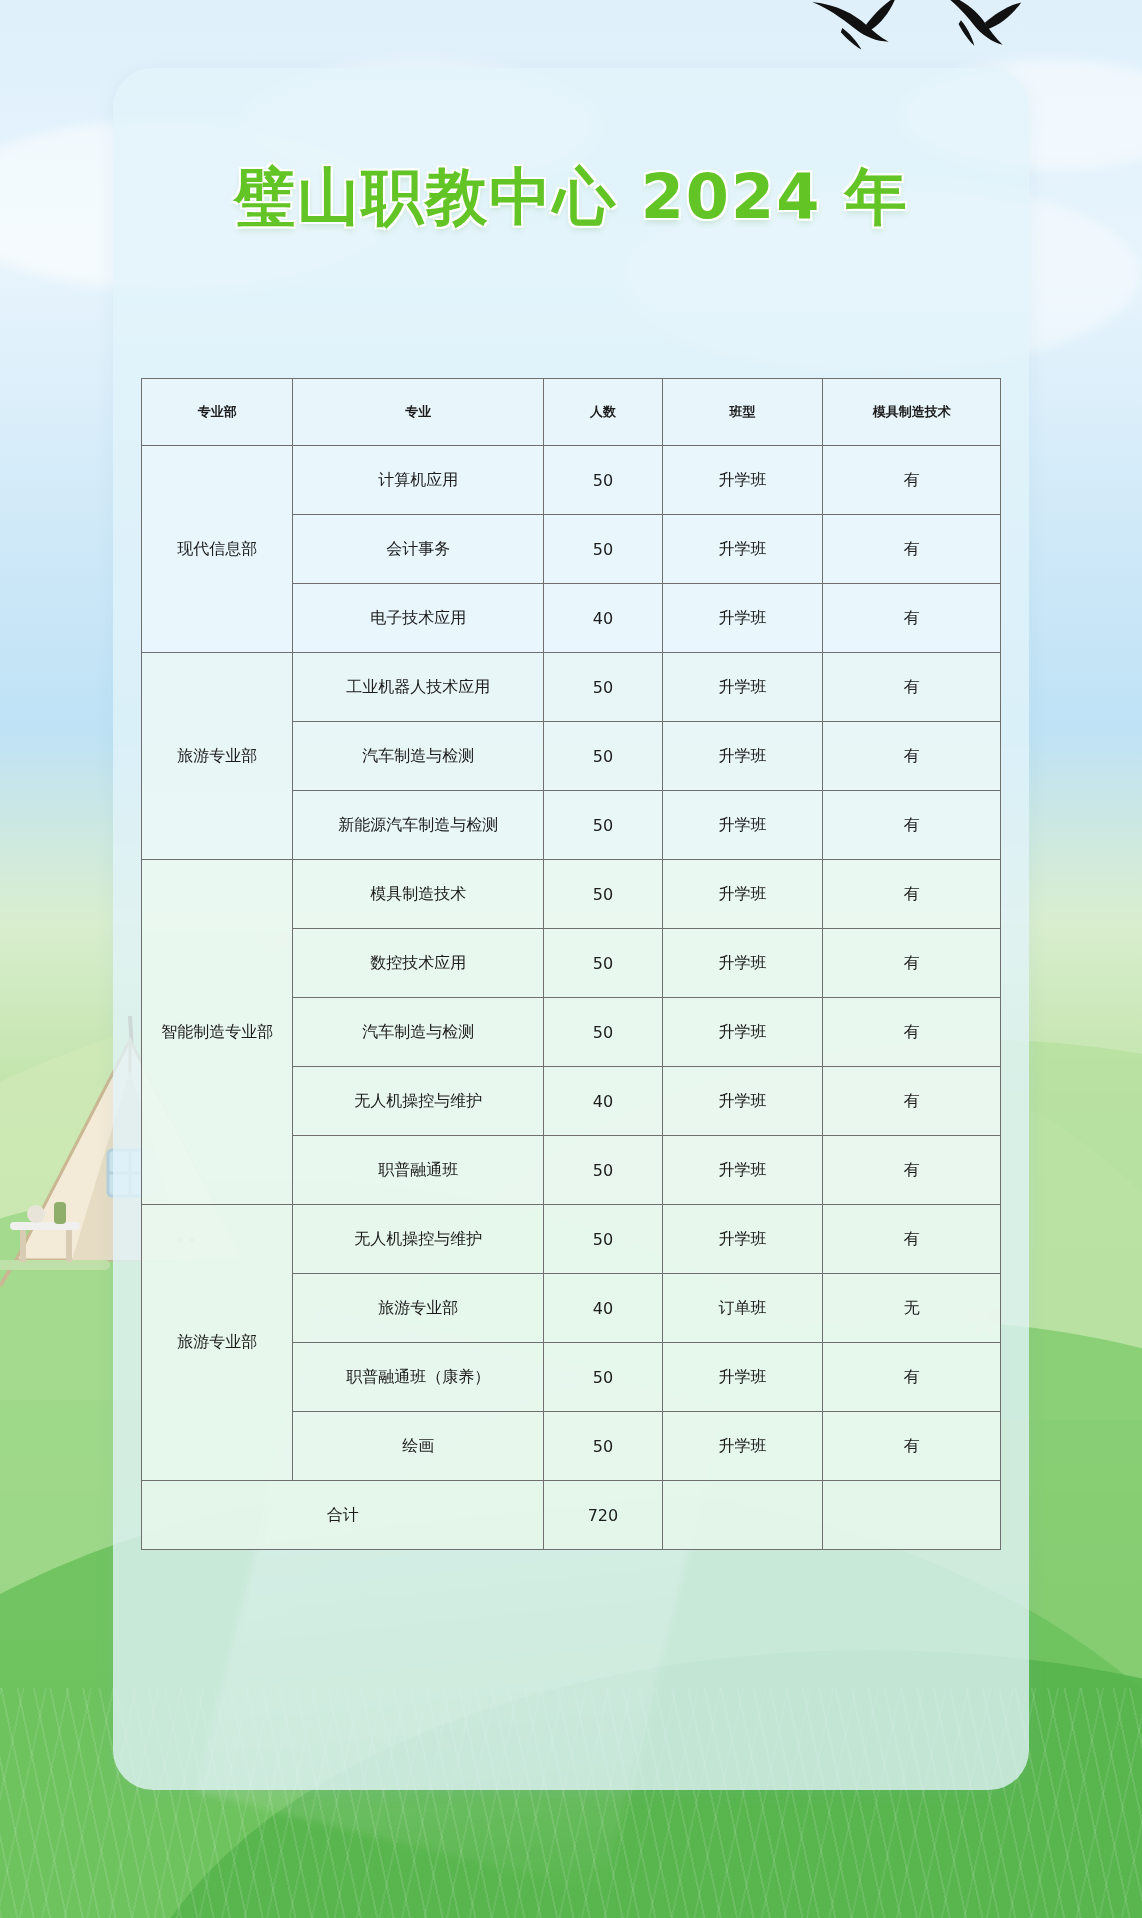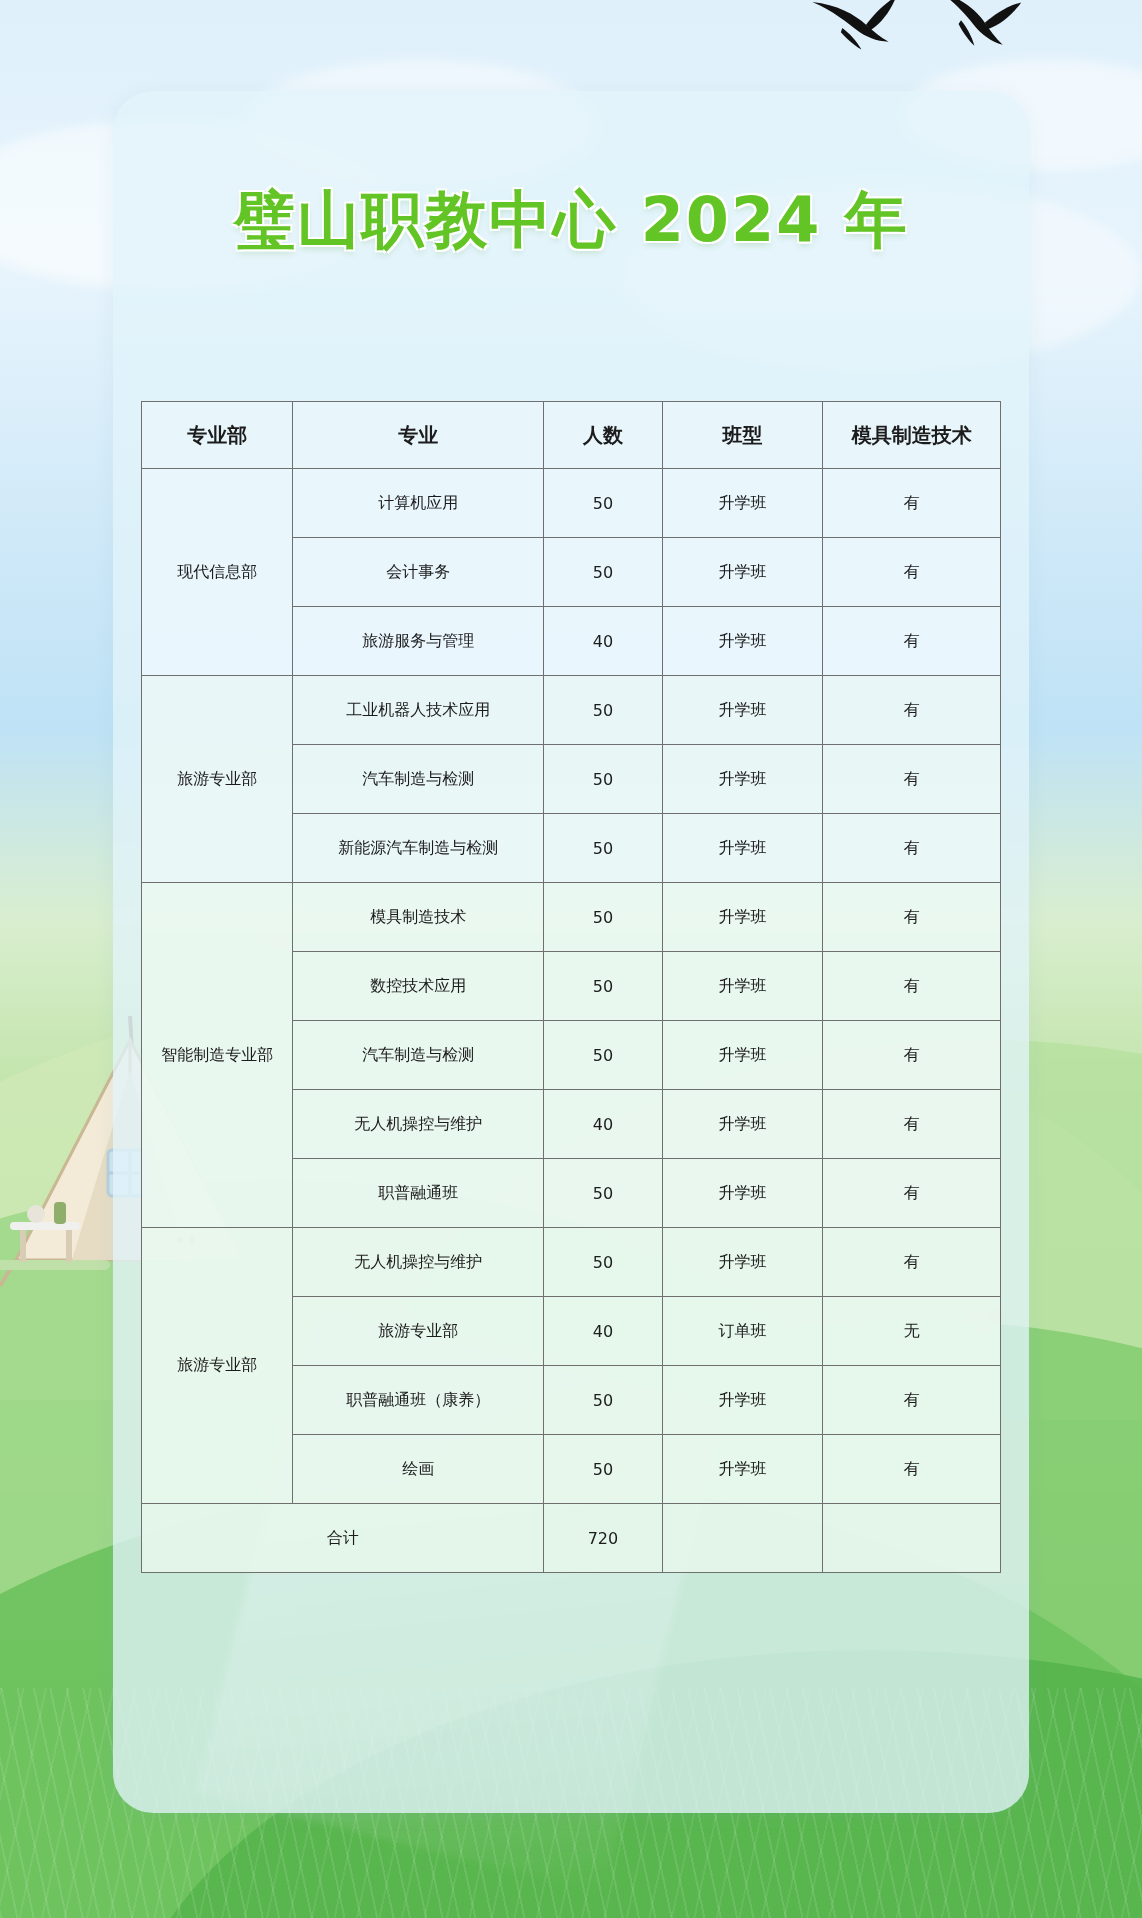--- a/index.html
+++ b/index.html
@@ -77,21 +77,21 @@
   
   .tent { position: absolute; left: -20px; top: 1010px; }
   .butterfly { position: absolute; }
   .bf1 { left: 252px; top: 925px; }
   .bf2 { left: 962px; top: 1300px; }
 
   
   .card {
     position: absolute;
     left: 113px;
-    top: 91px;
+    top: 68px;
     width: 916px;
     height: 1722px;
     background: rgba(226,243,250,0.78);
     border-radius: 40px;
     box-shadow: 0 2px 18px rgba(120,170,190,0.12);
   }
 
   .title-wrap {
     position: absolute;
     left: 0; right: 0; top: 90px;
@@ -130,21 +130,21 @@
     text-align: center;
     vertical-align: middle;
     font-size: 16px;
     color: #1c1c1c;
     font-family: "DejaVu Sans", "Liberation Sans", sans-serif;
   }
   table.plan th {
     font-weight: 700;
     height: 64px;
     background: rgba(232,246,252,0.85);
-    font-size: 20px;
+    font-size: 13px;
   }
   table.plan td {
     height: 66px;
     font-weight: 400;
   }
   tr.zone-a td { background: rgba(233,246,252,0.82); }
   tr.zone-b td { background: rgba(233,247,245,0.82); }
   tr.zone-c td { background: rgba(233,248,238,0.82); }
   tr.zone-d td { background: rgba(231,247,235,0.80); }
   tr.total td  { background: rgba(229,246,233,0.80); }
@@ -261,21 +261,21 @@
           <td>升学班</td>
           <td>有</td>
         </tr>
         <tr class="zone-a">
           <td>会计事务</td>
           <td>50</td>
           <td>升学班</td>
           <td>有</td>
         </tr>
         <tr class="zone-a">
-          <td>旅游服务与管理</td>
+          <td>电子技术应用</td>
           <td>40</td>
           <td>升学班</td>
           <td>有</td>
         </tr>
 
         <tr class="zone-b">
           <td class="dept" rowspan="3">旅游专业部</td>
           <td>工业机器人技术应用</td>
           <td>50</td>
           <td>升学班</td>

